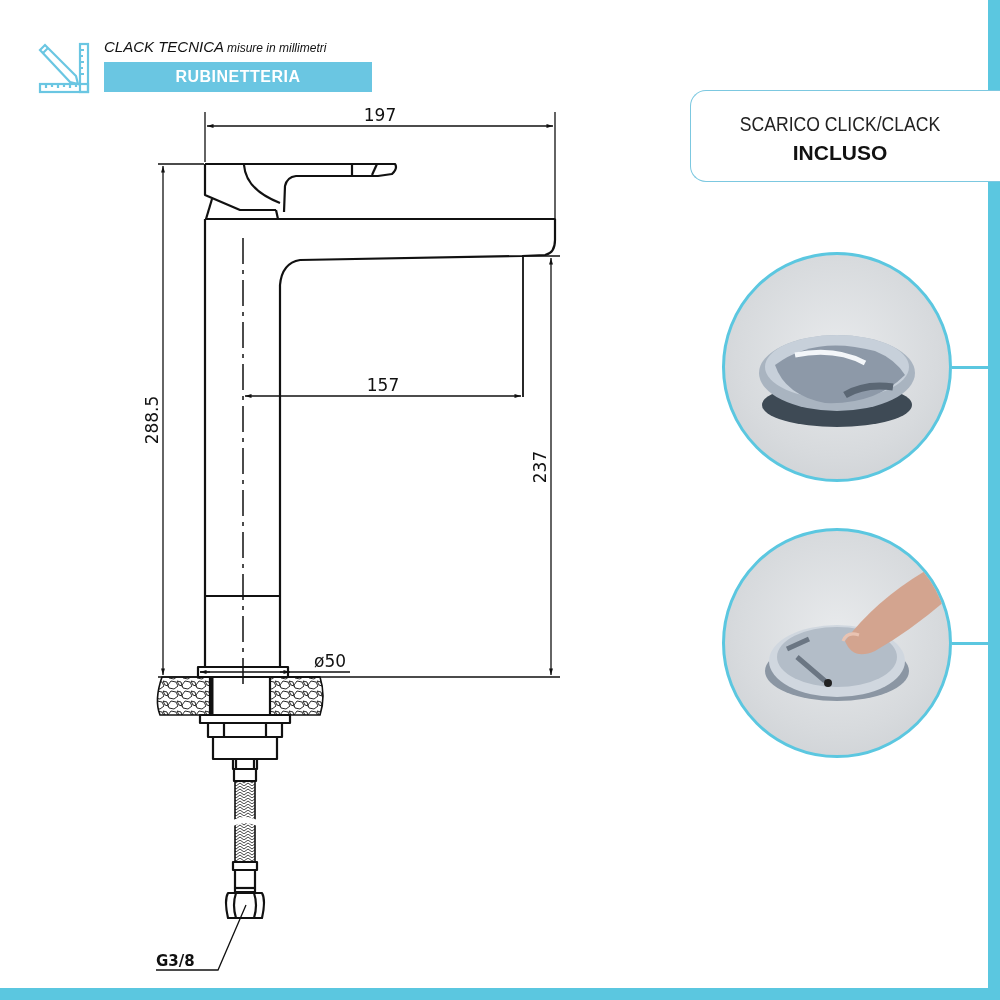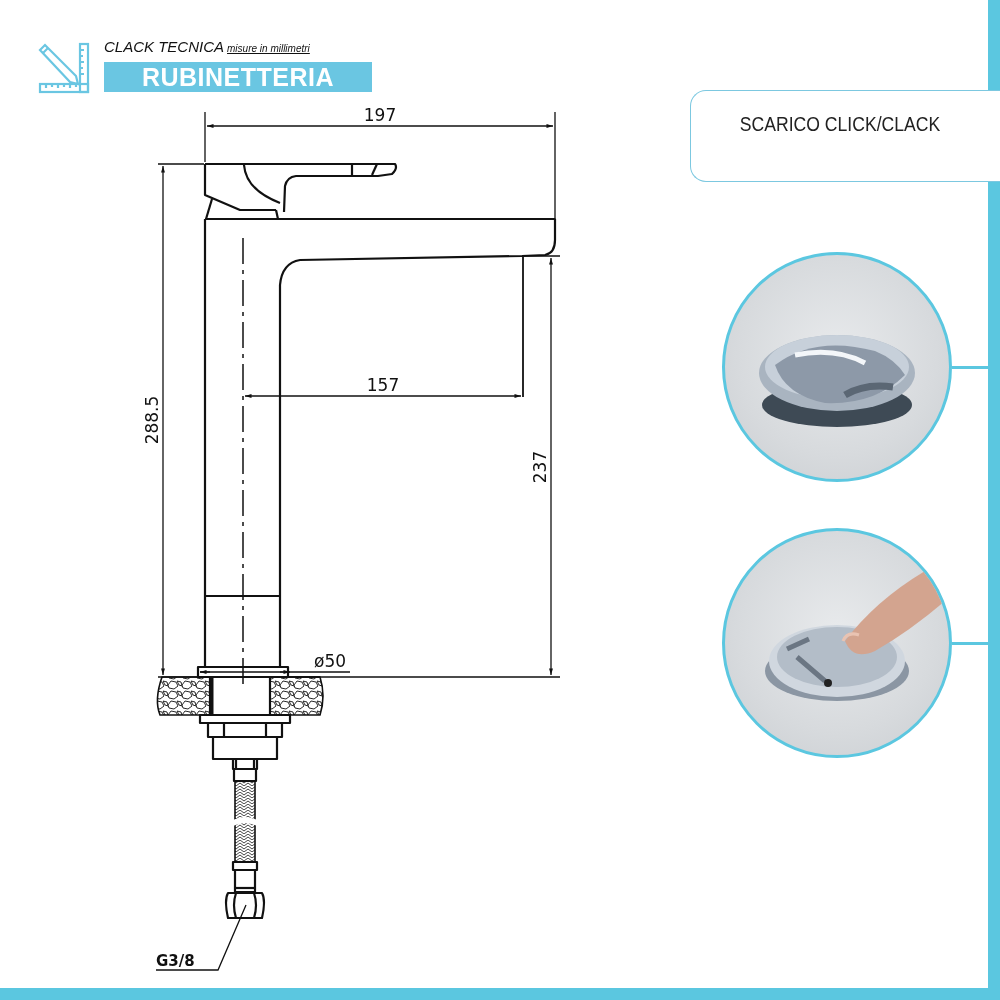--- a/index.html
+++ b/index.html
@@ -14,24 +14,24 @@
     }
     .accent-bar-bottom {
       position: absolute; left: 0; top: 988px; width: 1000px; height: 12px;
       background: #5bc7e0;
     }
     .header-icon { position: absolute; left: 36px; top: 40px; width: 56px; height: 56px; }
     .header-title {
       position: absolute; left: 104px; top: 38px; font-size: 15px; font-style: italic;
       color: #111; white-space: nowrap;
     }
-    .header-title .sub { font-size: 10px; margin-left: 3px; text-decoration: underline; }
+    .header-title .sub { font-size: 12px; margin-left: 3px; }
     .header-band {
       position: absolute; left: 104px; top: 62px; width: 268px; height: 30px;
-      background: #6ac6e2; color: #ffffff; font-weight: bold; font-size: 25px;
+      background: #6ac6e2; color: #ffffff; font-weight: bold; font-size: 16px;
       line-height: 30px; text-align: center; letter-spacing: 0.5px;
     }
     .callout {
       position: absolute; left: 690px; top: 90px; width: 320px; height: 92px;
       border: 1.5px solid #7cc8e0; border-right: none; border-radius: 16px 0 0 16px;
       box-sizing: border-box; text-align: center; background: #fff;
     }
     .callout .line1 {
       position: absolute; left: 0; width: 298px; top: 22px; font-size: 20px; color: #222;
       transform: scaleX(0.88); transform-origin: center;
@@ -66,20 +66,21 @@
     <path d="M44 10 h4 M44 16 h3 M44 22 h4 M44 28 h3 M44 34 h4 M10 44 v4 M16 44 v3 M22 44 v4 M28 44 v3 M34 44 v4 M40 44 v3"></path>
   </g>
 </svg>
 <div class="header-title">
   <span>CLACK TECNICA</span><span class="sub">misure in millimetri</span>
 </div>
 <div class="header-band">RUBINETTERIA</div>
 
 <div class="callout">
   <div class="line1">SCARICO CLICK/CLACK</div>
+  <div class="line2">INCLUSO</div>
 </div>
 
 <svg style="position:absolute;left:0;top:0;" width="1000" height="1000" viewBox="0 0 1000 1000">
   <defs>
     <marker id="arr" viewBox="0 0 10 10" refX="10" refY="5" markerWidth="8" markerHeight="5" orient="auto-start-reverse">
       <path d="M0 2 L10 5 L0 8 Z" fill="#111"></path>
     </marker>
     <pattern id="stone" width="14" height="10" patternUnits="userSpaceOnUse">
       <path d="M0 5 L3 1 L8 2 L10 6 L6 9 L1 8 Z M9 1 L13 2 L14 6 L11 5 Z" fill="none" stroke="#111" stroke-width="0.9"></path>
     </pattern>

